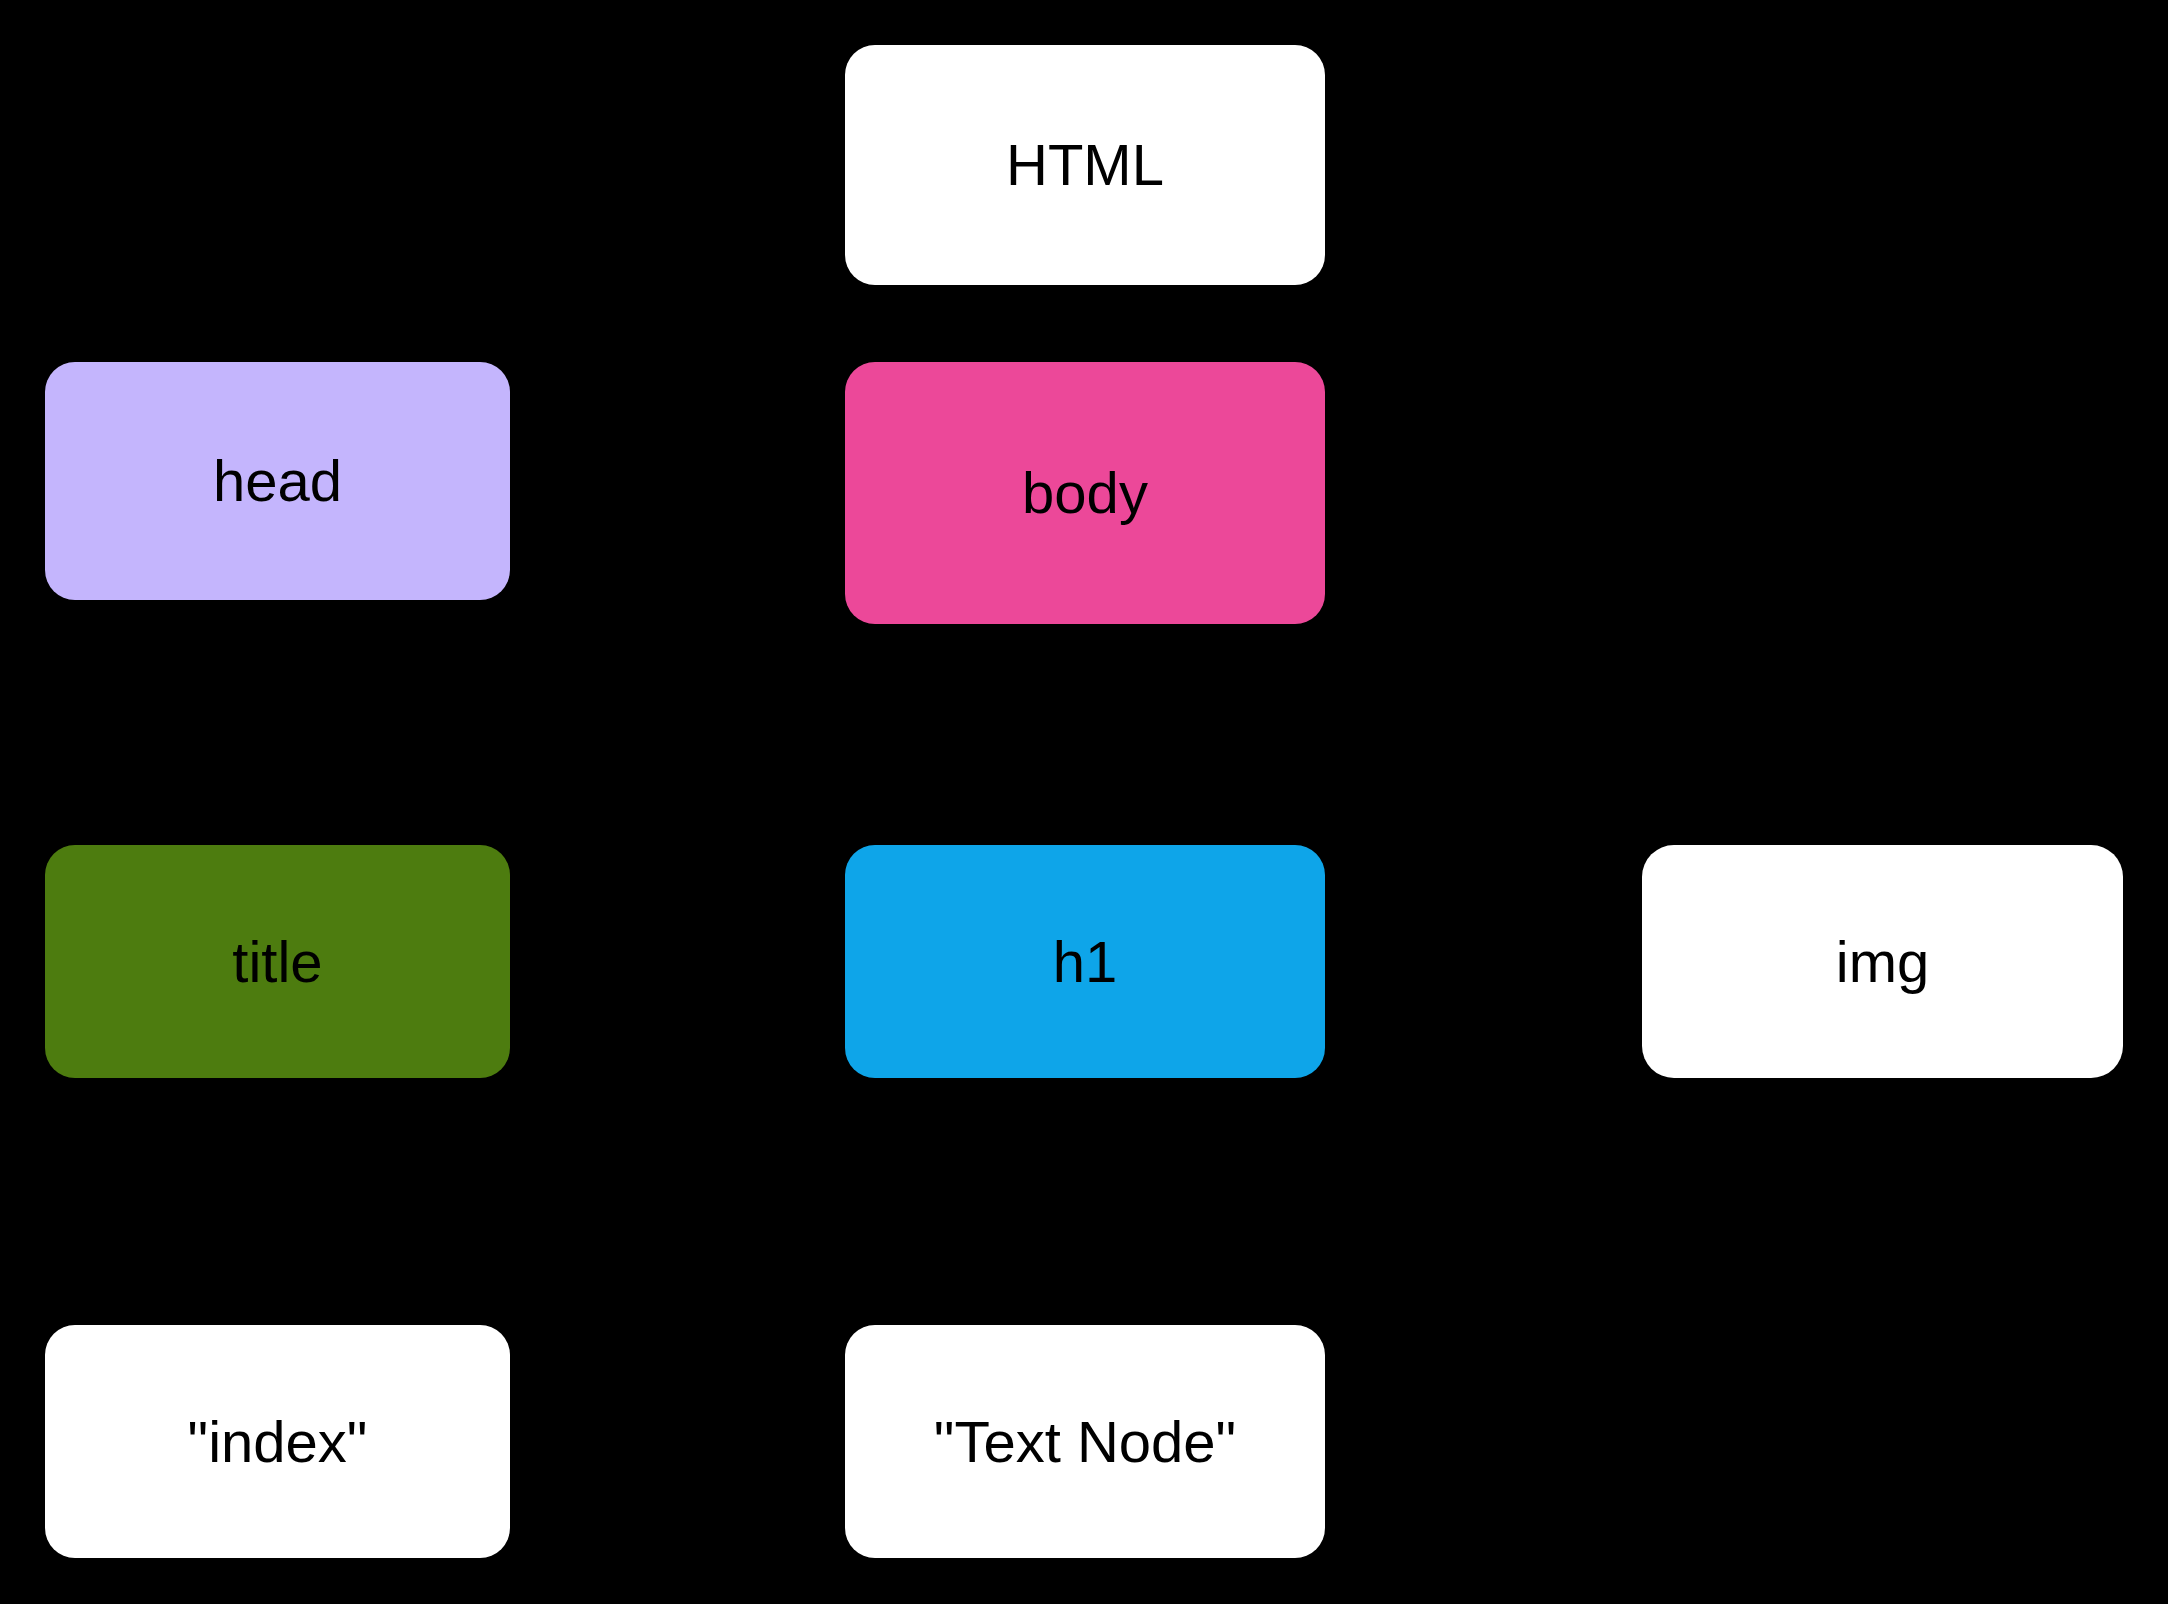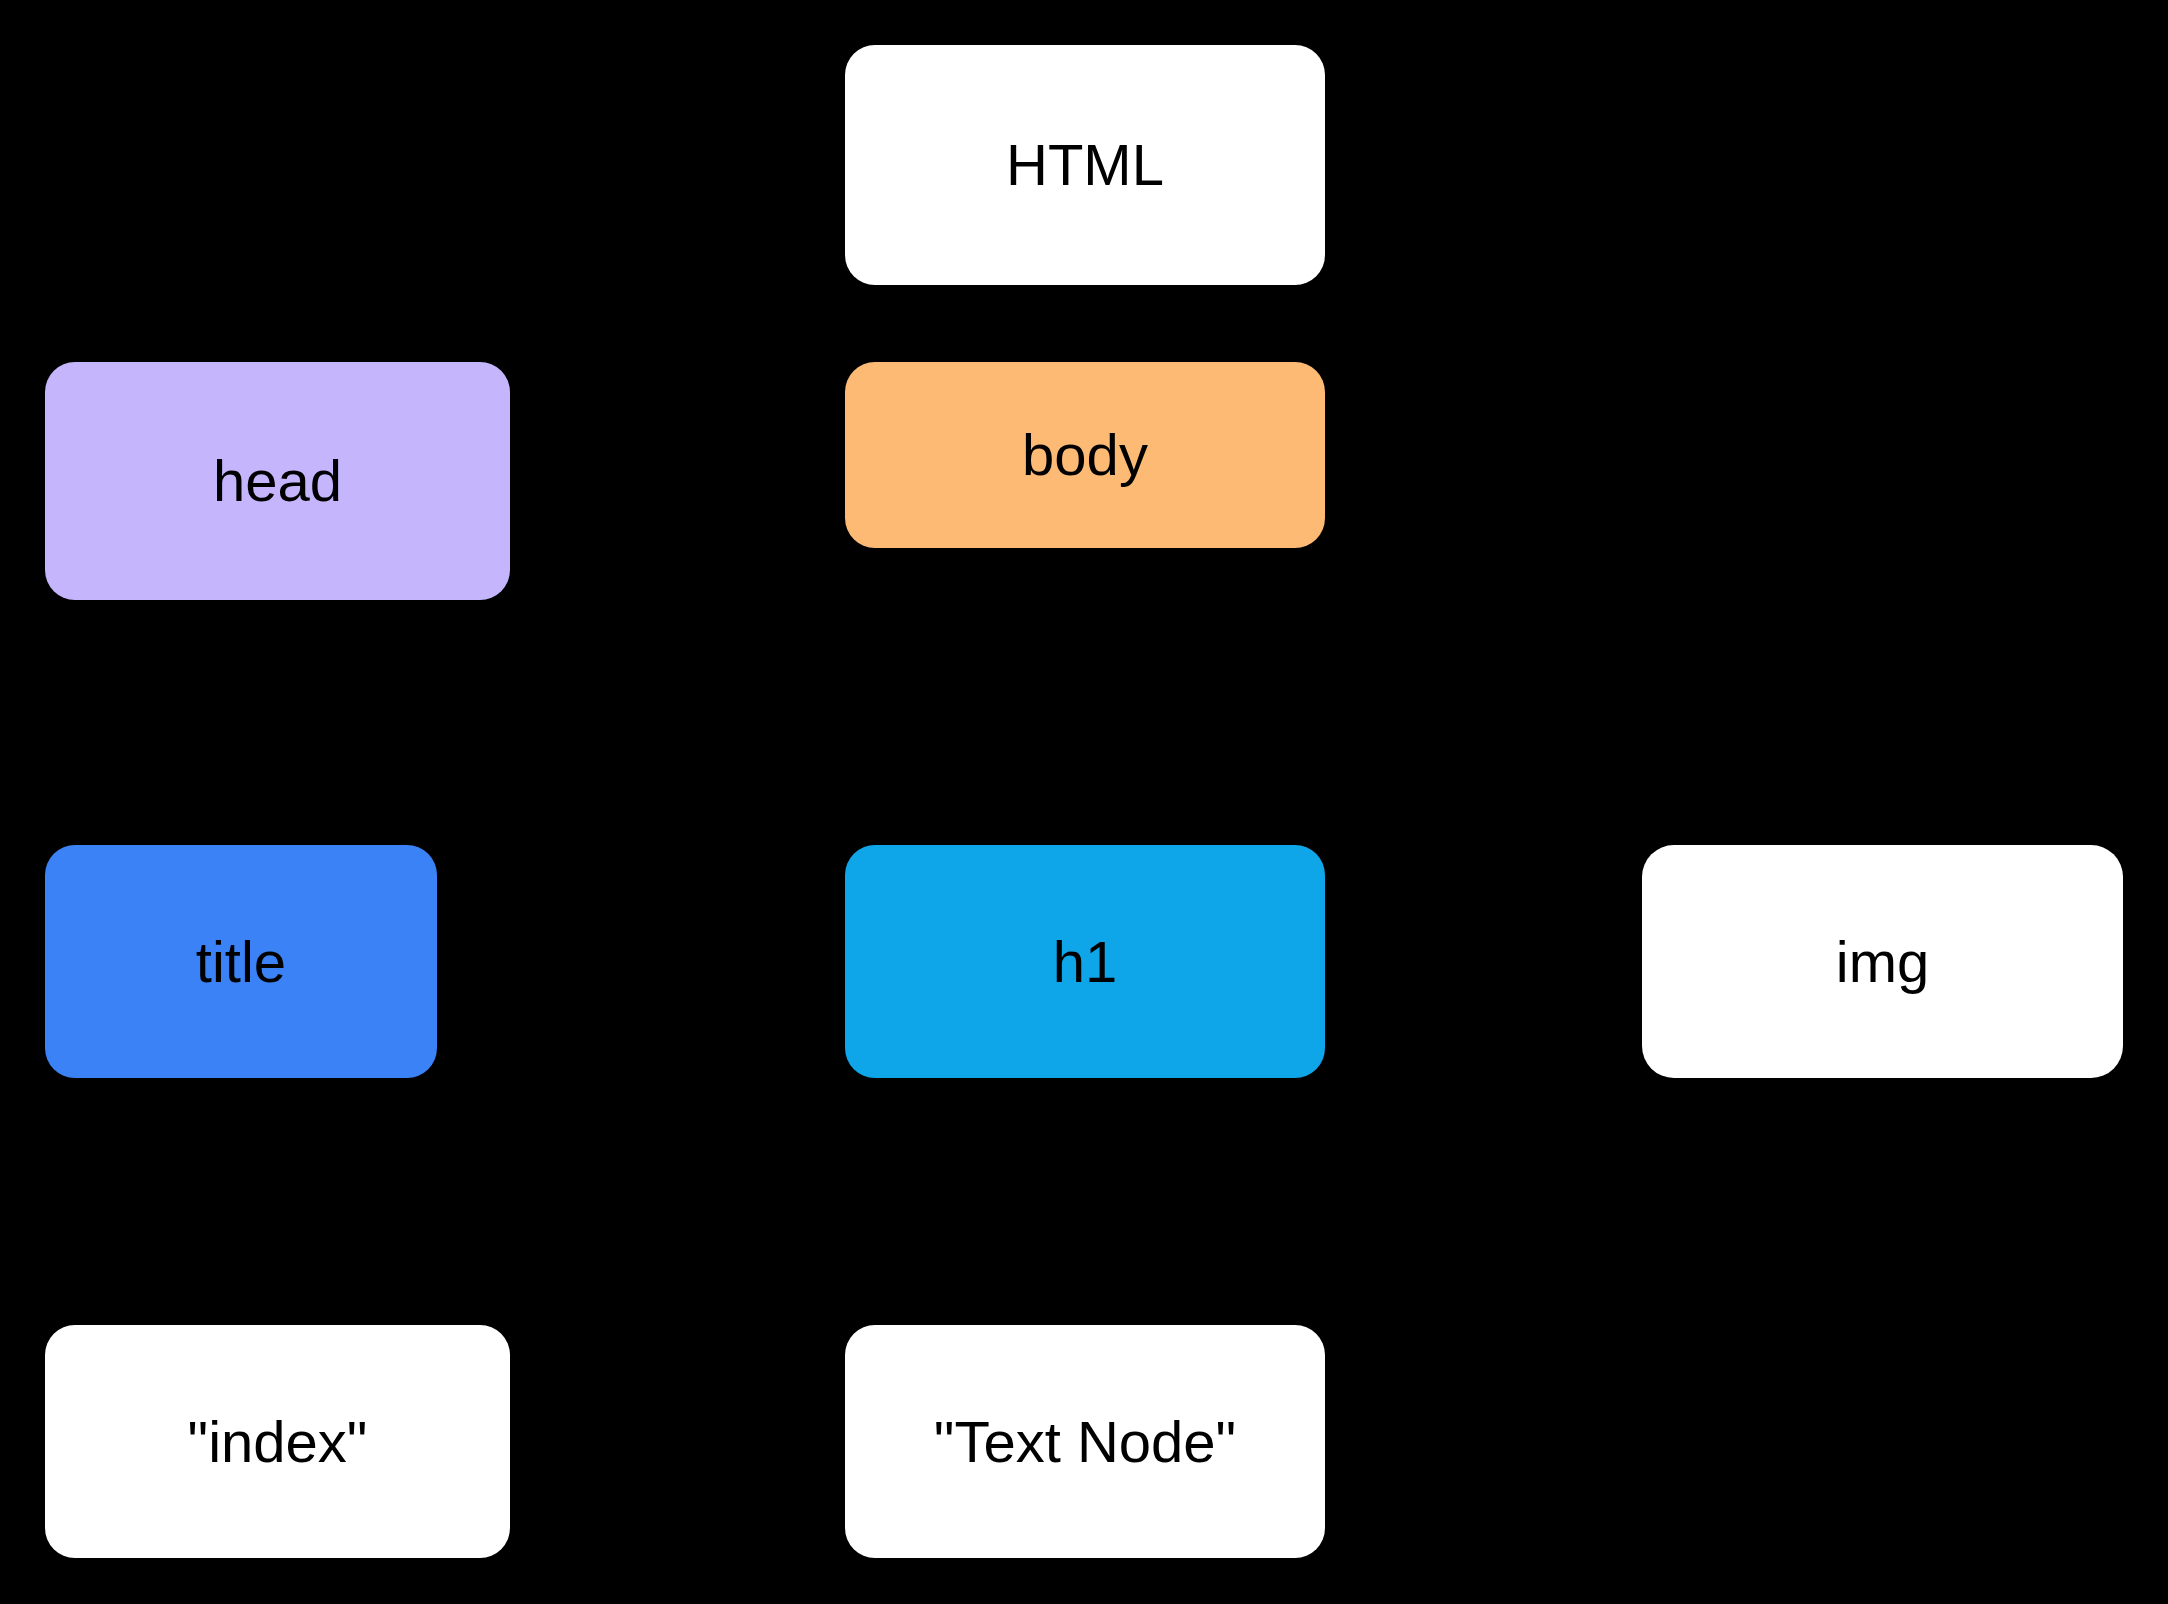--- a/index.html
+++ b/index.html
@@ -43,25 +43,25 @@
 <div id="canvas" style="background: rgb(0, 0, 0);">
 
   <div class="node" id="node-html" style="left: 845px; top: 45px; width: 480px; height: 240px; background: rgb(255, 255, 255); color: rgb(0, 0, 0); border-radius: 30px; font-size: 58px;">
     <span class="node-label">HTML</span>
   </div>
 
   <div class="node" id="node-head" style="left: 45px; top: 362px; width: 465px; height: 238px; background: #c4b5fd; color: rgb(0, 0, 0); border-radius: 30px; font-size: 58px;">
     <span class="node-label">head</span>
   </div>
 
-  <div class="node" id="node-body" style="left: 845px; top: 362px; width: 480px; height: 186px; background: #fdba74; color: rgb(0, 0, 0); border-radius: 30px; font-size: 58px;">
+  <div class="node" id="node-body" style="left: 845px; top: 362px; width: 480px; height: 262px; background: #ec4899; color: rgb(0, 0, 0); border-radius: 30px; font-size: 58px;">
     <span class="node-label">body</span>
   </div>
 
-  <div class="node" id="node-title" style="left: 45px; top: 845px; width: 392px; height: 233px; background: #3b82f6; color: rgb(0, 0, 0); border-radius: 30px; font-size: 58px;">
+  <div class="node" id="node-title" style="left: 45px; top: 845px; width: 465px; height: 233px; background: #4d7c0f; color: rgb(0, 0, 0); border-radius: 30px; font-size: 58px;">
     <span class="node-label">title</span>
   </div>
 
   <div class="node" id="node-h1" style="left: 845px; top: 845px; width: 480px; height: 233px; background: #0ea5e9; color: rgb(0, 0, 0); border-radius: 30px; font-size: 58px;">
     <span class="node-label">h1</span>
   </div>
 
   <div class="node" id="node-img" style="left: 1642px; top: 845px; width: 481px; height: 233px; background: rgb(255, 255, 255); color: rgb(0, 0, 0); border-radius: 32px; font-size: 58px;">
     <span class="node-label">img</span>
   </div>

